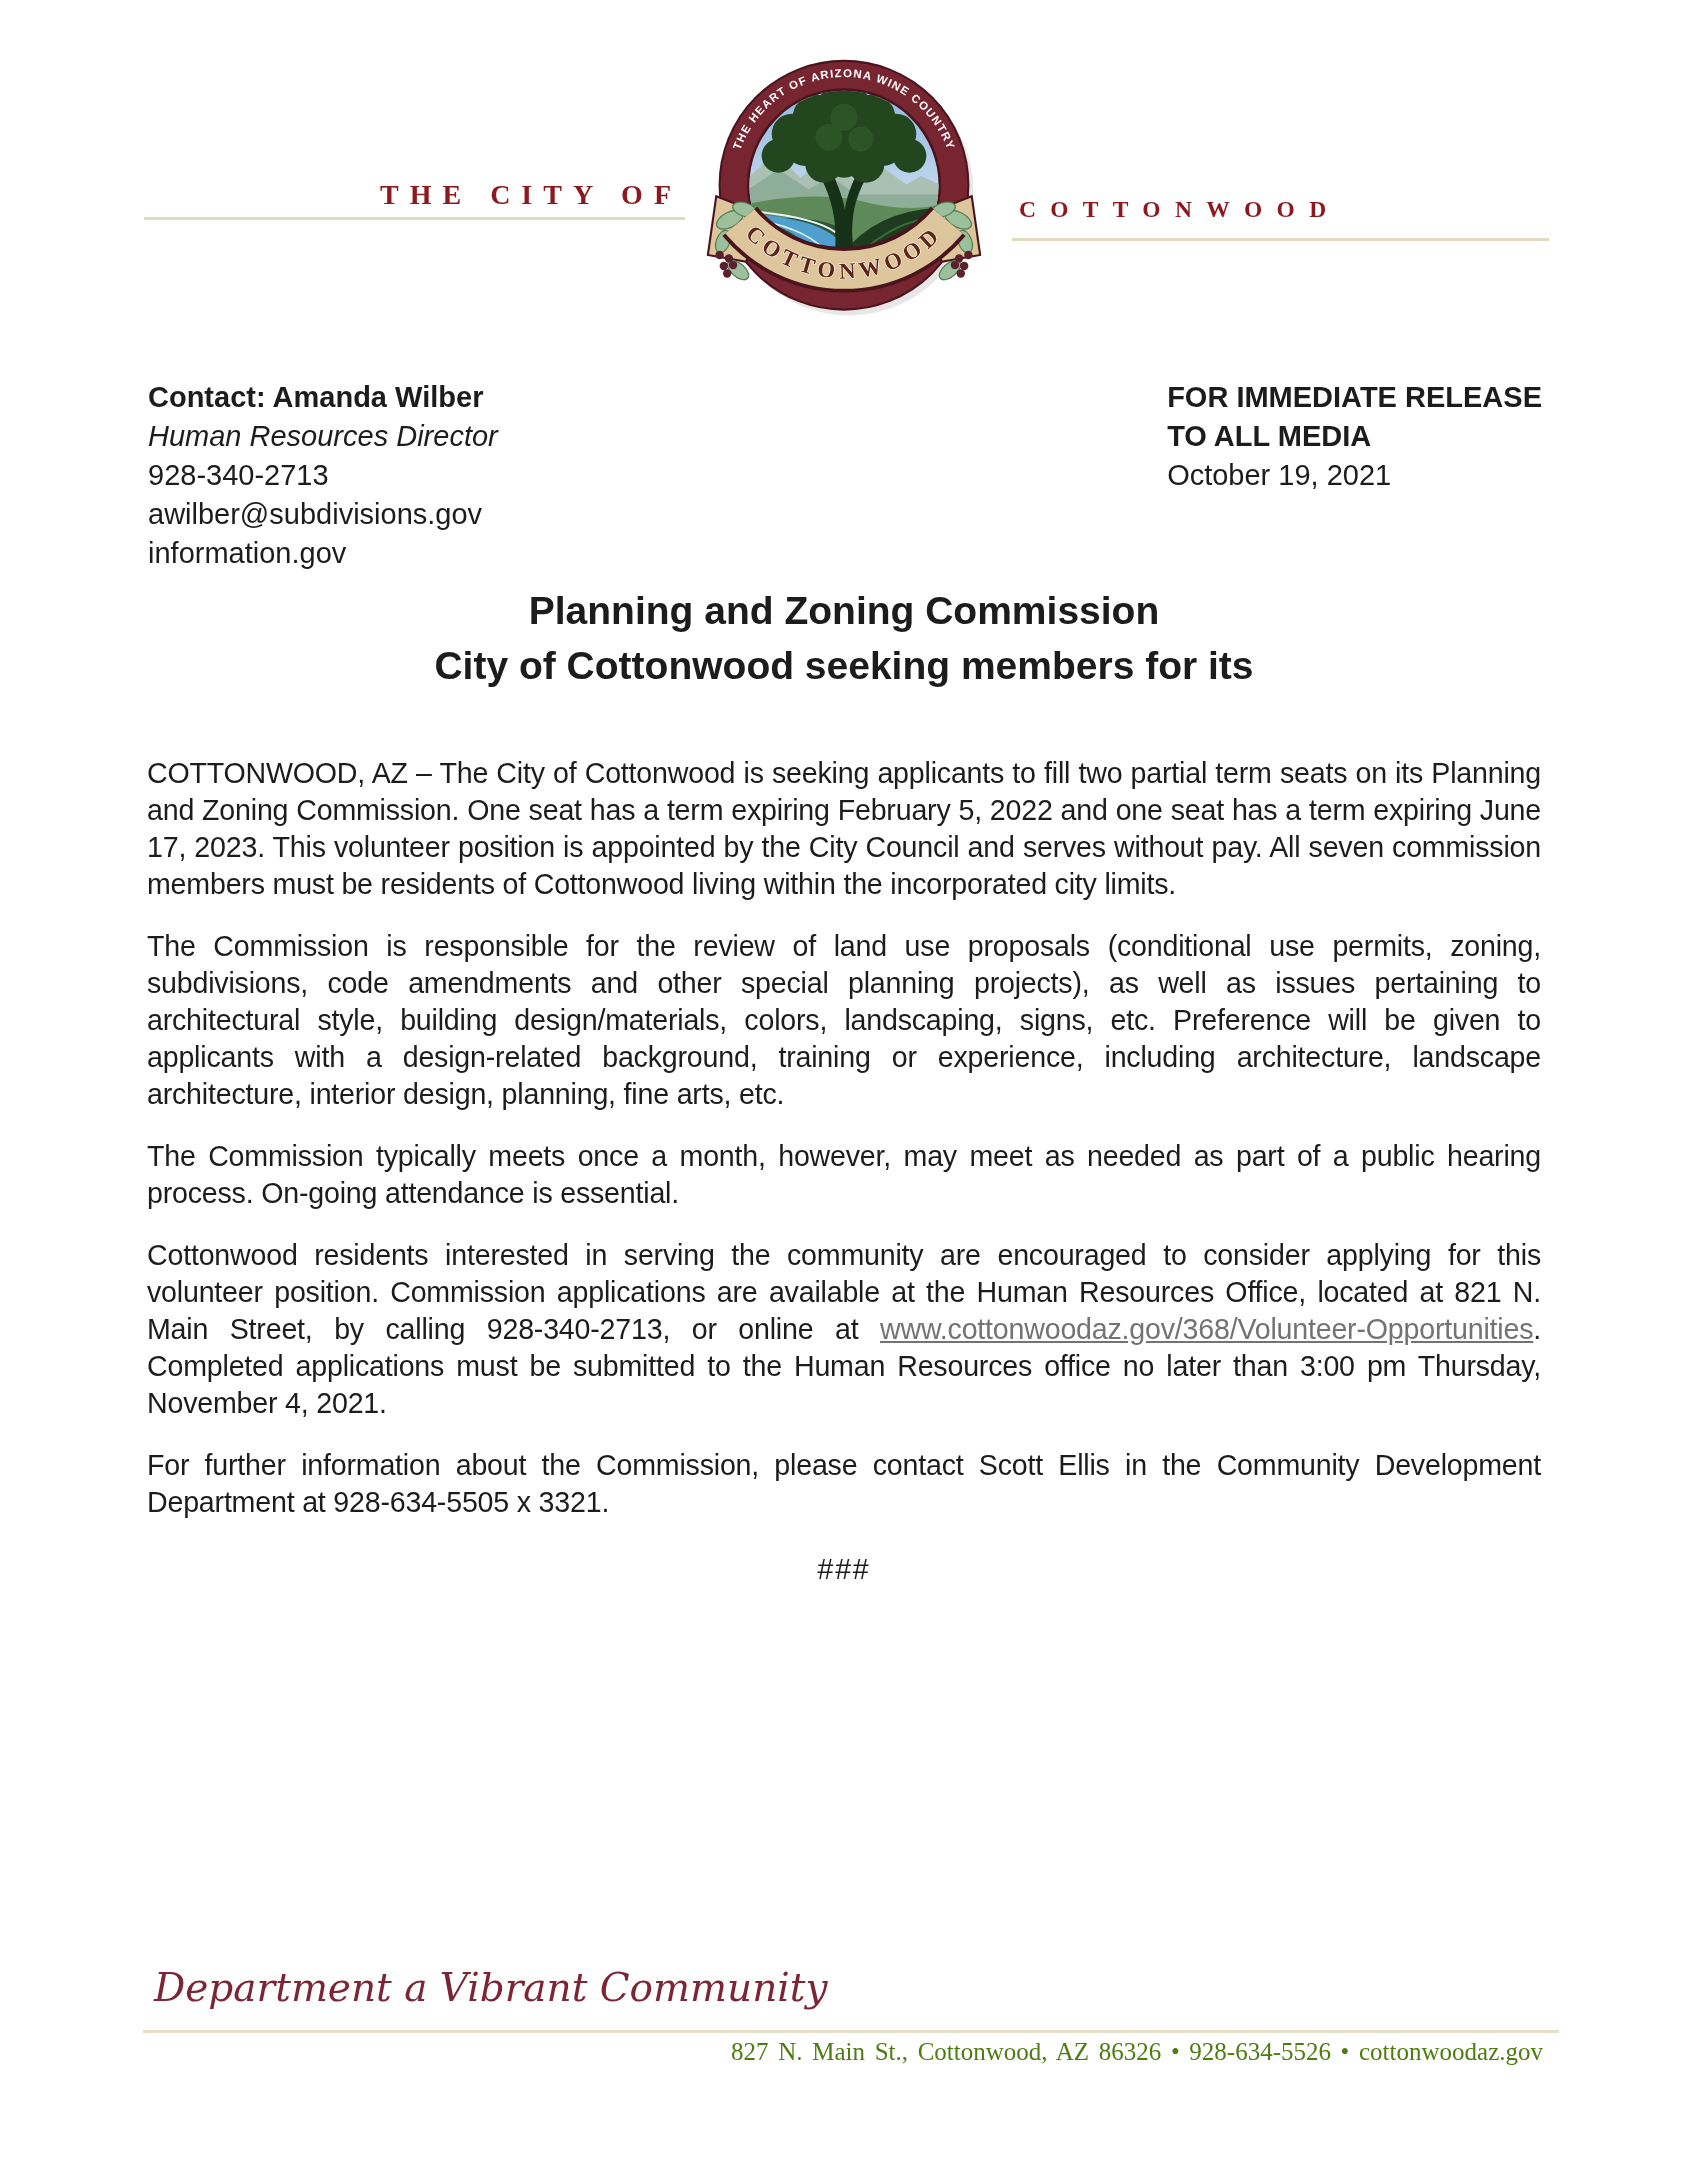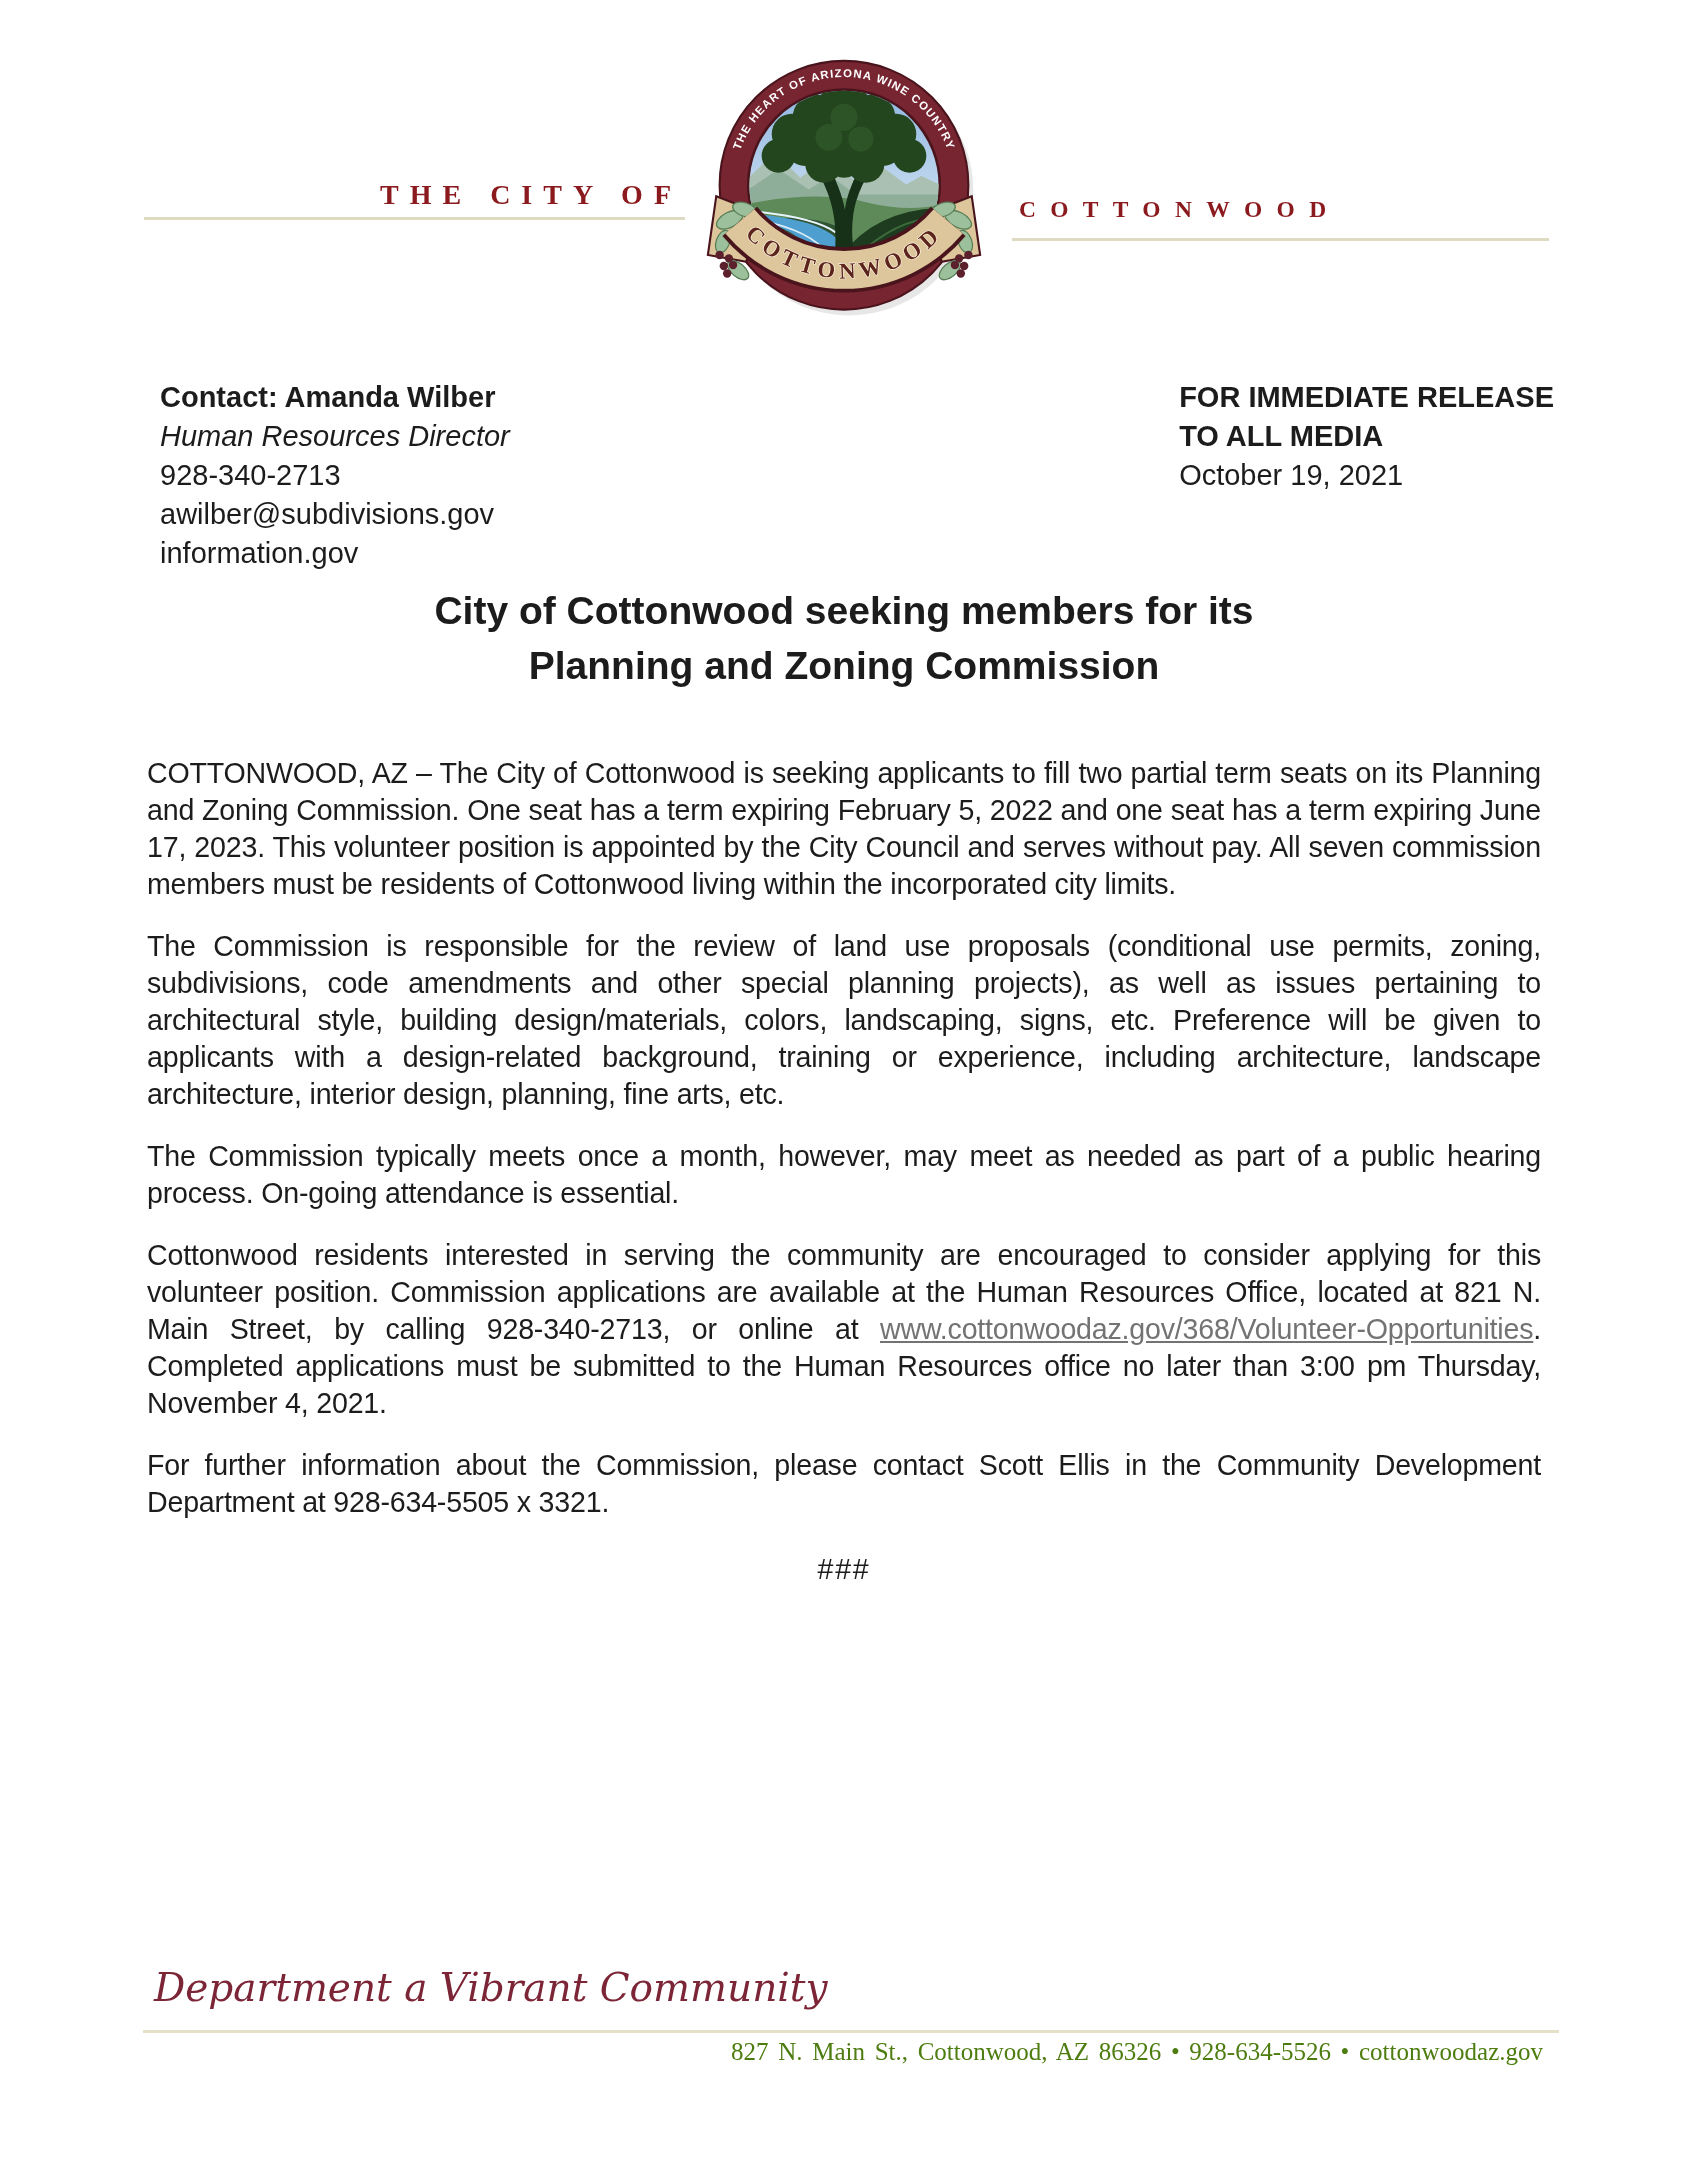--- a/index.html
+++ b/index.html
@@ -16,21 +16,21 @@
   .hdr-text {
     position:absolute; font-family:"Liberation Serif", serif;
     font-weight:bold; color:#8b1a1e; white-space:nowrap;
   }
   .hdr-left  { left:380px;  top:179px; font-size:28px; letter-spacing:11px; }
   .hdr-right { left:1019px; top:196px; font-size:23.5px; letter-spacing:14.3px; }
   .logo-wrap { position:absolute; left:701px; top:55px; width:286px; height:279px; }
 
   
   .contact-row {
-    position:absolute; left:160px; top:378px; width:1394px;
+    position:absolute; left:148px; top:378px; width:1394px;
     display:flex; justify-content:space-between;
     font-size:29px; line-height:39px;
   }
   .release { text-align:left; }
   .b { font-weight:bold; }
   .i { font-style:italic; }
 
   
   .doc-title {
     position:absolute; left:147px; top:583px; width:1394px;
@@ -202,22 +202,22 @@
       <div>information.gov</div>
     </div>
     <div class="release">
       <div class="b">FOR IMMEDIATE RELEASE</div>
       <div class="b">TO ALL MEDIA</div>
       <div>October 19, 2021</div>
     </div>
   </div>
 
   <div class="doc-title">
+    <div>Planning and Zoning Commission</div>
     <div>City of Cottonwood seeking members for its</div>
-    <div>Planning and Zoning Commission</div>
   </div>
 
   <div class="body-col">
     <p>COTTONWOOD, AZ – The City of Cottonwood is seeking applicants to fill two partial term seats on its Planning and Zoning Commission. One seat has a term expiring February 5, 2022 and one seat has a term expiring June 17, 2023. This volunteer position is appointed by the City Council and serves without pay. All seven commission members must be residents of Cottonwood living within the incorporated city limits.</p>
     <p>The Commission is responsible for the review of land use proposals (conditional use permits, zoning, subdivisions, code amendments and other special planning projects), as well as issues pertaining to architectural style, building design/materials, colors, landscaping, signs, etc. Preference will be given to applicants with a design-related background, training or experience, including architecture, landscape architecture, interior design, planning, fine arts, etc.</p>
     <p>The Commission typically meets once a month, however, may meet as needed as part of a public hearing process. On-going attendance is essential.</p>
     <p><span>Cottonwood residents interested in serving the community are encouraged to consider applying for this volunteer position. Commission applications are available at the Human Resources Office, located at 821 N. Main Street, by calling 928-340-2713, or online at </span><a href="#" class="link">www.cottonwoodaz.gov/368/Volunteer-Opportunities</a><span>. Completed applications must be submitted to the Human Resources office no later than 3:00 pm Thursday, November 4, 2021.</span></p>
     <p>For further information about the Commission, please contact Scott Ellis in the Community Development Department at 928-634-5505 x 3321.</p>
     <div class="end-mark">###</div>
   </div>

